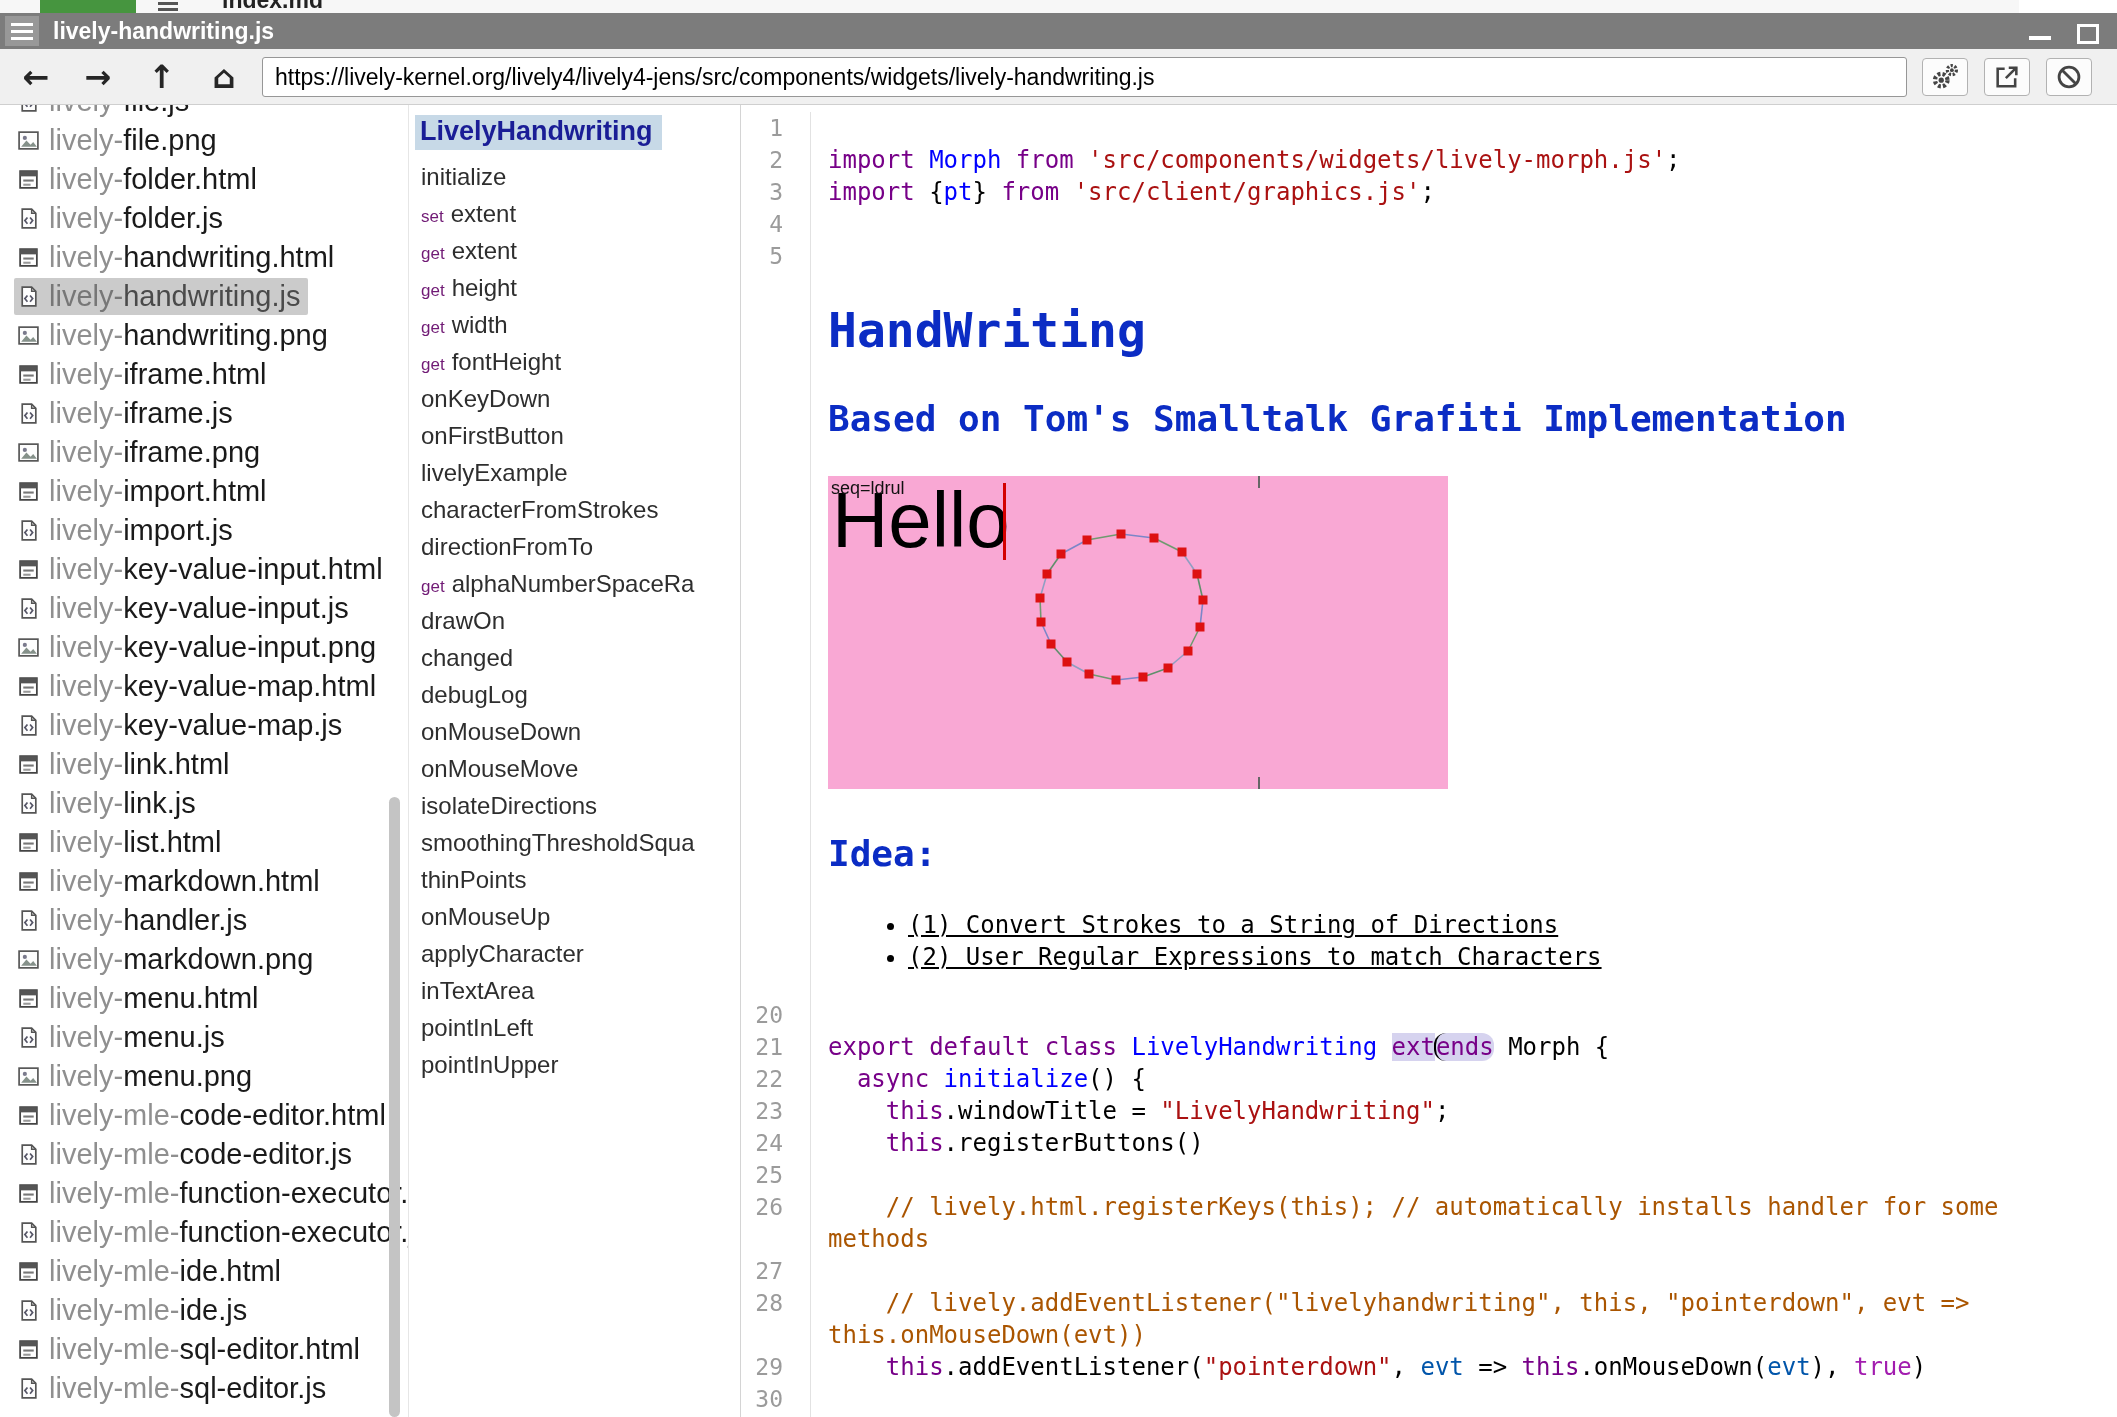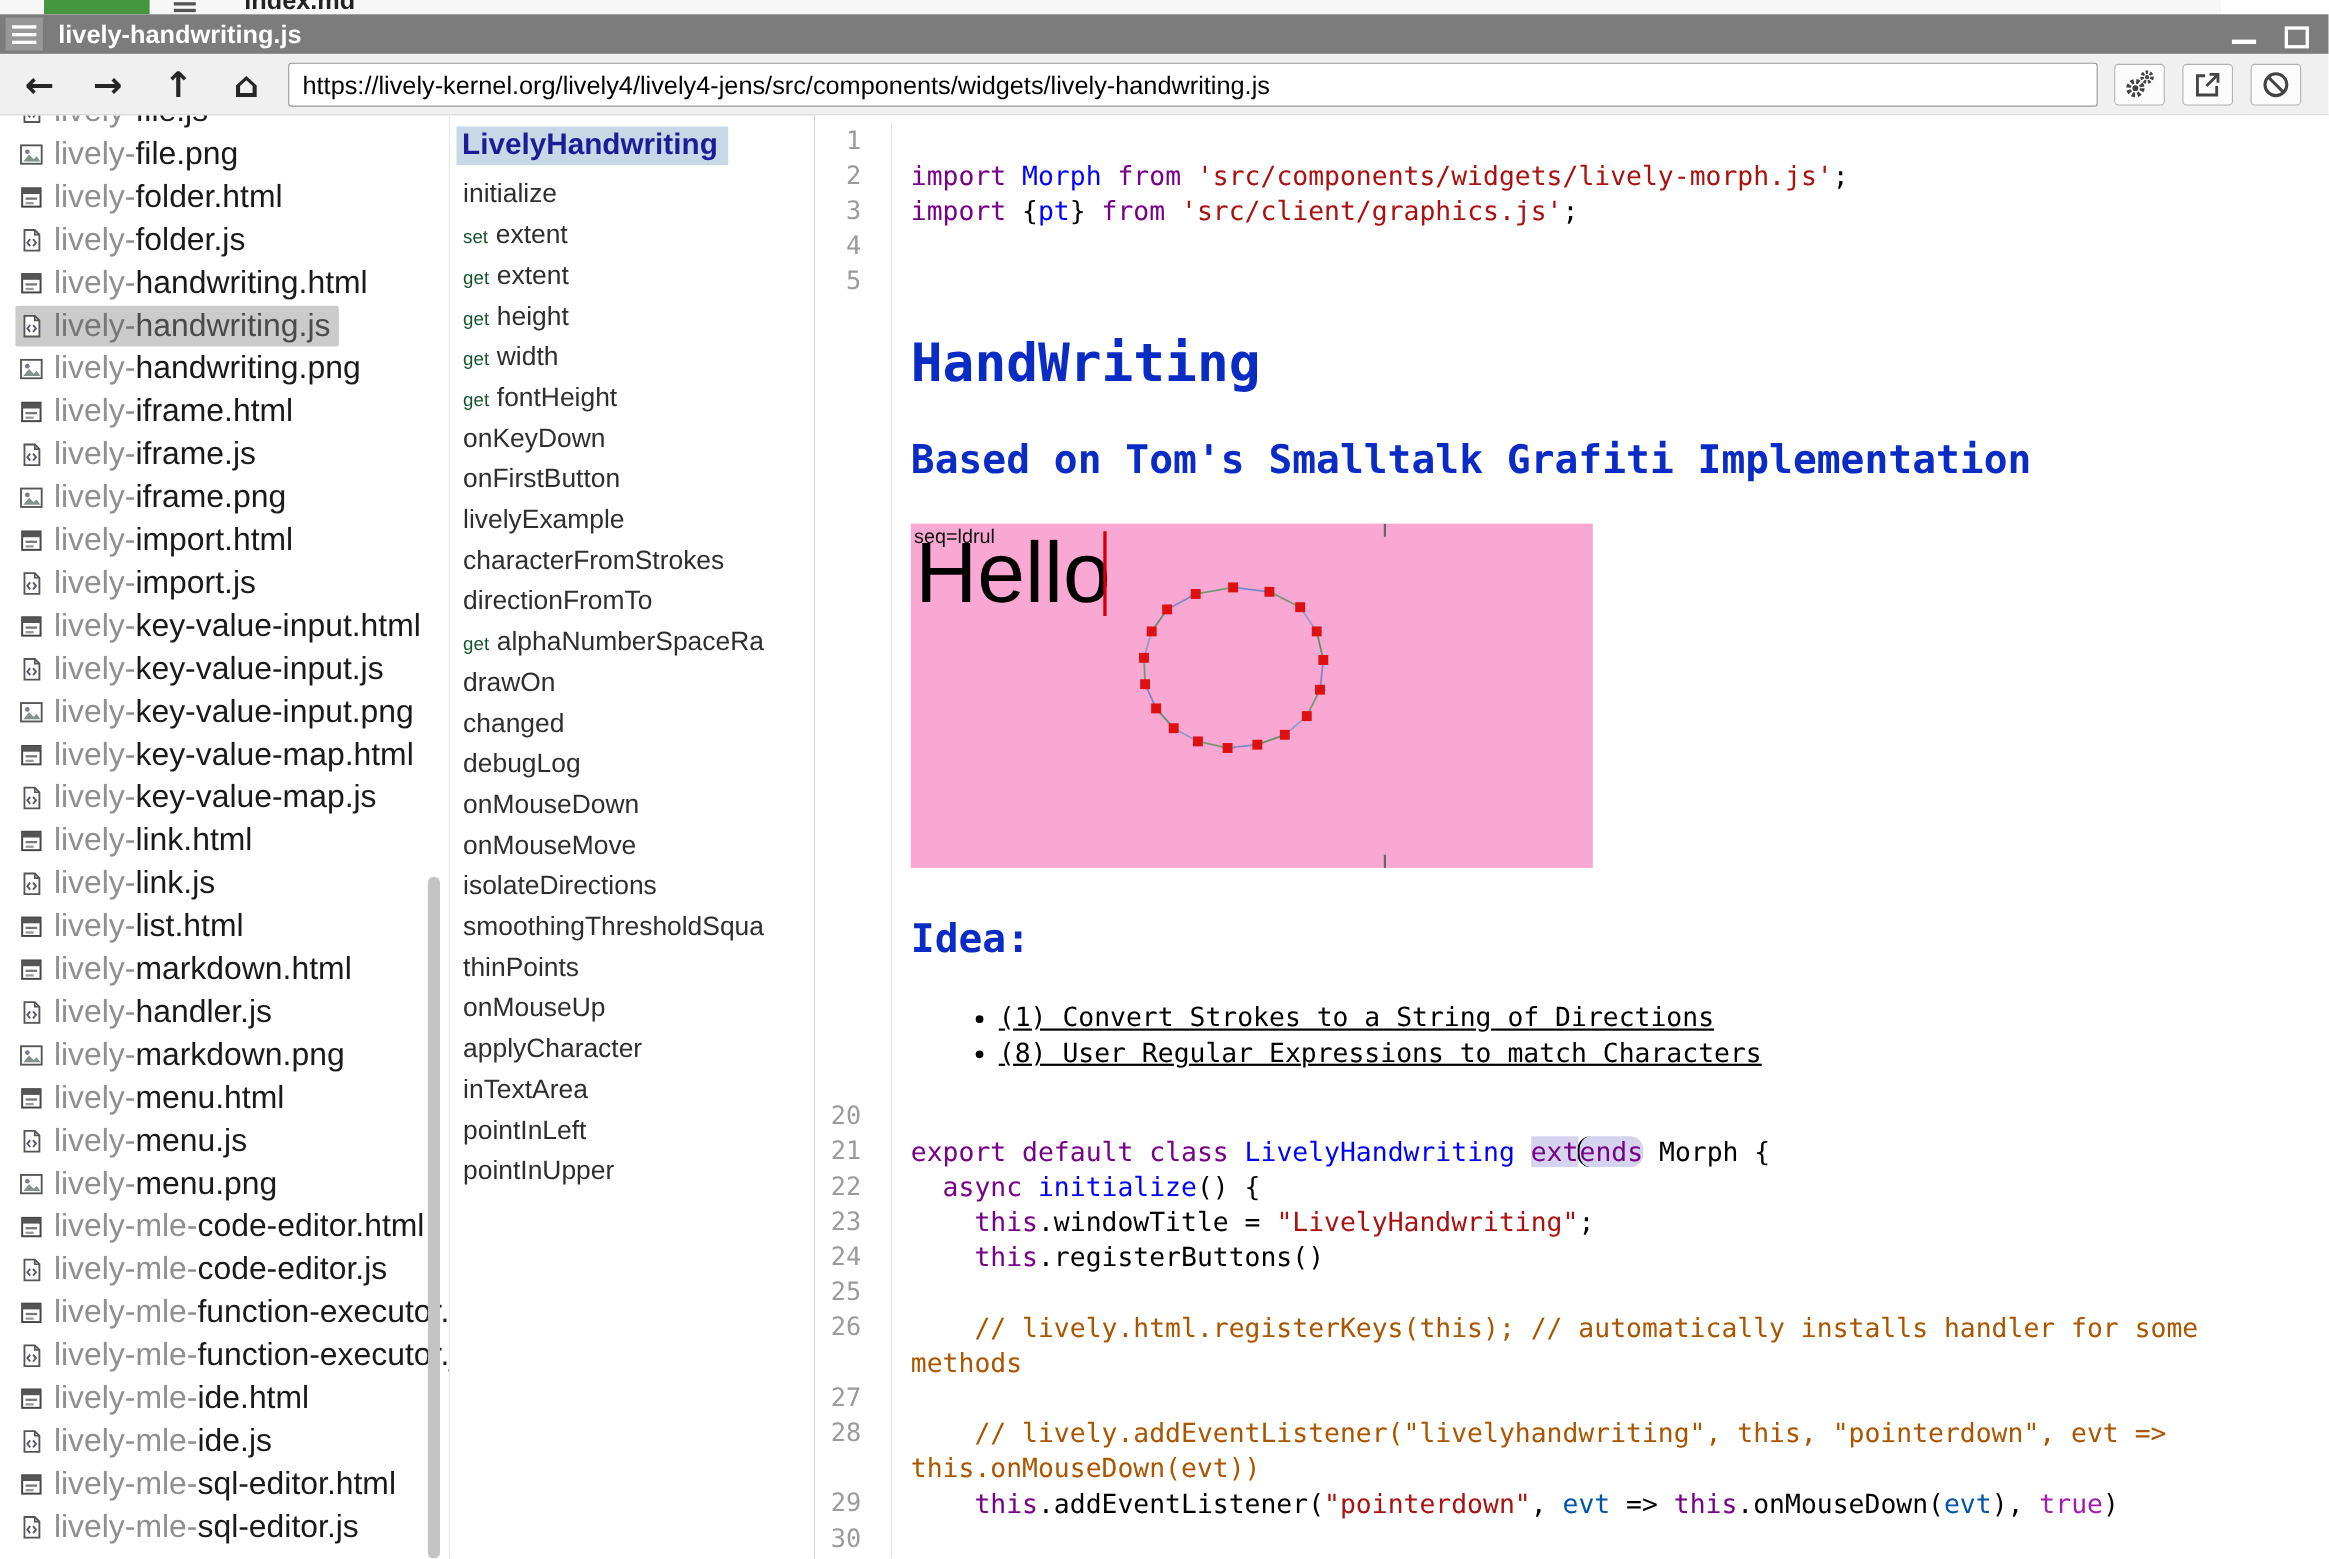--- a/index.html
+++ b/index.html
@@ -67,21 +67,21 @@
   #files-scrollbar { position:absolute; right:8px; top:692px; width:11px; height:620px;
                      background:#c4c4c4; border-radius:6px; cursor:pointer; }
 
   
   #outline { width:333px; border-left:1px solid #e6e6e6; border-right:1px solid #d4d4d4;
              padding-top:8px; overflow:hidden; }
   #outline-class { display:inline-block; margin:2px 0 8px 6px; padding:1px 9px 3px 5px;
                    font-size:27px; font-weight:bold; color:#1a1d96; background:#c7d9e7; cursor:pointer; }
   .o-item { height:37px; line-height:37px; padding-left:12px; font-size:24px; color:#2e2e2e;
             white-space:nowrap; cursor:pointer; }
-  .o-prefix { font-size:17px; color:#14532d; margin-right:7px;text-align:center; }
+  .o-prefix { font-size:17px; color:#701a75; margin-right:7px;text-align:center; }
   .o-prefix:empty { display:none; }
 
   
   #editor { flex:1; overflow:hidden; background:#fff; font-family:"DejaVu Sans Mono", monospace; }
   #code-top { padding-top:7px; }
   .crow { display:flex; }
   .gut { flex:0 0 70px; padding-right:27px; text-align:right; font-size:23px; line-height:32px;
          color:#9b9b9b; border-right:1px solid #e2e2e2; }
   .cline { width:1259px; padding-left:17px; font-size:24px; line-height:32px; min-height:32px;
            white-space:pre-wrap; word-break:normal; overflow-wrap:normal; color:#000; cursor:text; }
@@ -816,21 +816,21 @@
                 <rect x="207.5" y="117.5" width="9" height="9" fill="#dd1111"></rect>
                 <rect x="214.5" y="93.5" width="9" height="9" fill="#dd1111"></rect>
                 <rect x="228.5" y="73.5" width="9" height="9" fill="#dd1111"></rect>
                 <rect x="254.5" y="59.5" width="9" height="9" fill="#dd1111"></rect>
               </g>
           </svg>
         </div>
         <div class="md-h2 md-idea">Idea:</div>
         <ul class="md-ul">
           <li>(1) Convert Strokes to a String of Directions</li>
-          <li>(8) User Regular Expressions to match Characters</li>
+          <li>(2) User Regular Expressions to match Characters</li>
         </ul>
       </div>
     </div>
 
     <div id="code-bottom">
 
     <div class="crow">
         <div class="gut">20</div>
         <div class="cline"></div>
       </div>

